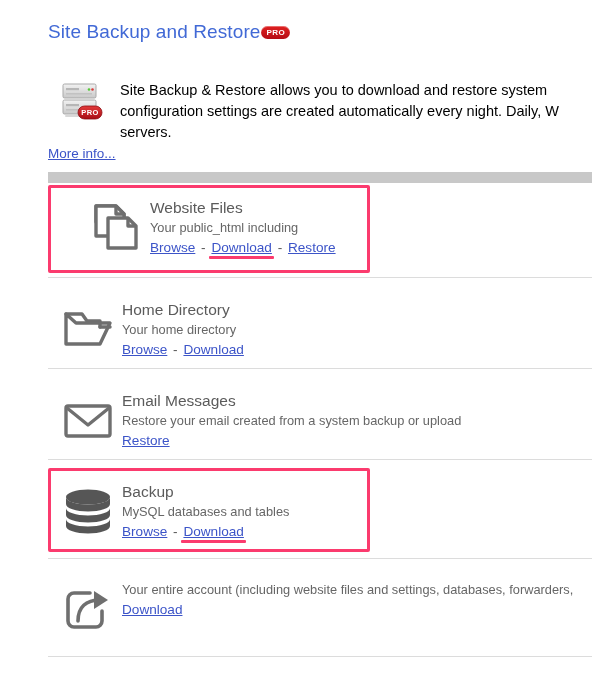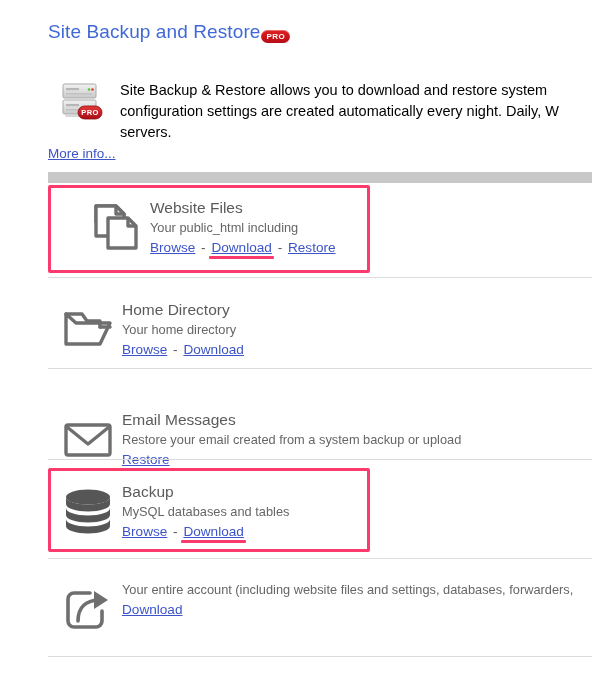--- a/index.html
+++ b/index.html
@@ -21,21 +21,21 @@
     height: 700px;
     background: #fff;
   }
 
   
   .title-row {
     position: absolute;
     left: 48px;
     top: 21px;
     display: flex;
-    align-items: flex-end;
+    align-items: center;
   }
   .page-title {
     font-size: 19px;
     color: #4169d6;
     font-weight: 400;
     letter-spacing: 0.1px;
     line-height: 22px;
     white-space: nowrap;
   }
   .pro-badge {
@@ -266,21 +266,21 @@
         <div class="row-title">Home Directory</div>
         <div class="row-desc">Your home directory</div>
         <div class="row-links">
           <a>Browse</a><span class="sep"> - </span><a>Download</a>
         </div>
       </div>
     </div>
   </div>
   <div class="divider" style="top:368px;"></div>
 
-  <div class="row" style="top:398px; height:80px;">
+  <div class="row" style="top:379px; height:80px;">
     <div class="row-inner">
       <div class="row-icon">
         <svg width="58" height="56" viewBox="0 0 58 56">
           <rect x="6" y="13" width="44" height="30" rx="2" fill="none" stroke="#6f6f6f" stroke-width="3.4"></rect>
           <path d="M7 15 L28 32 L49 15" fill="none" stroke="#6f6f6f" stroke-width="3.4" stroke-linejoin="round" stroke-linecap="round"></path>
         </svg>
       </div>
       <div class="row-body">
         <div class="row-title">Email Messages</div>
         <div class="row-desc">Restore your email created from a system backup or upload</div>

